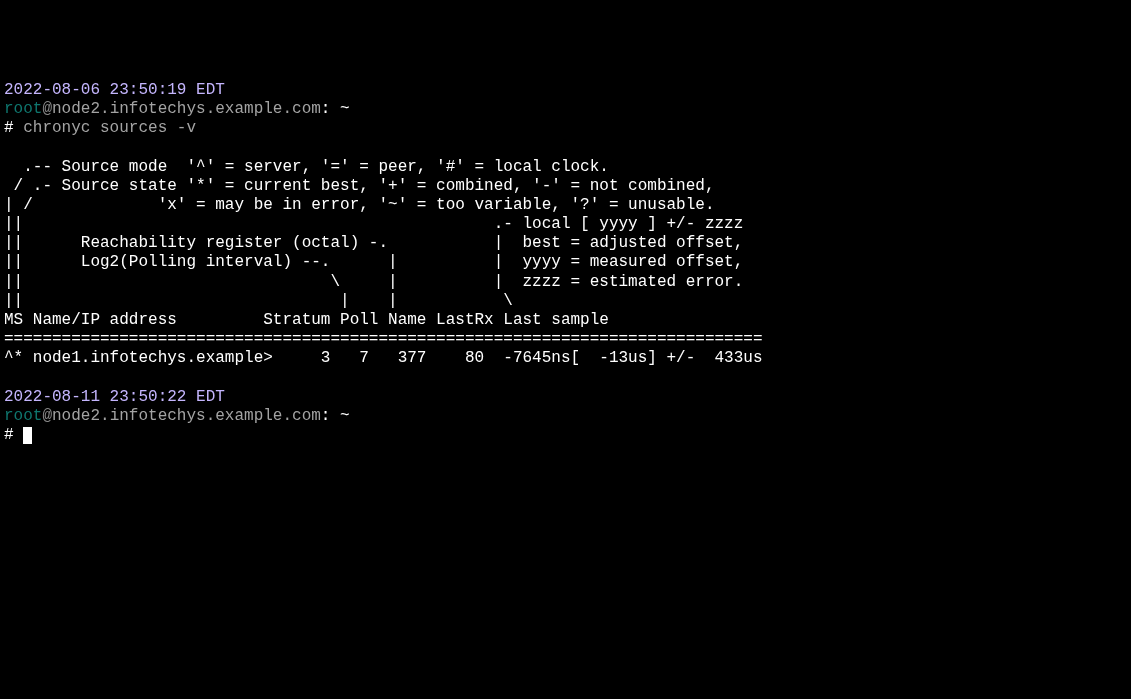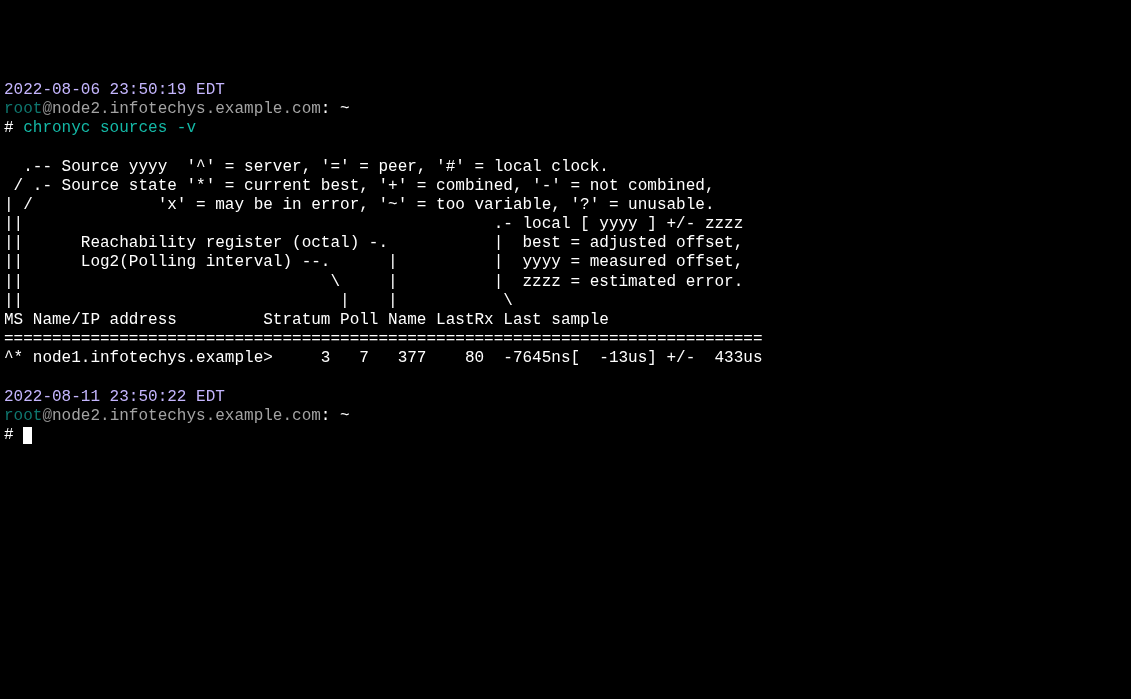--- a/index.html
+++ b/index.html
@@ -31,21 +31,21 @@
     .hostname {
       color: #a3a3a3;
     }
     .prompt-path {
       color: #ffffff;
     }
     .prompt-hash {
       color: #ffffff;
     }
     .command {
-      color: #14b8a6;
+      color: #a3a3a3;
     }
     .output {
       color: #ffffff;
     }
     .cursor {
       background-color: #ffffff;
       color: #000000;
       display: inline-block;
       width: 9px;
       height: 17px;
@@ -54,21 +54,21 @@
   </style>
 </head>
 <body>
 
 
 
 <div><span class="timestamp">2022-08-06 23:50:19 EDT</span>
 <span class="user-root">root</span><span class="at-symbol">@</span><span class="hostname">node2.infotechys.example.com</span><span class="prompt-path">: ~</span>
 <span class="prompt-hash"># </span><span class="command">chronyc sources -v</span>
 <span class="output"></span>
-<span class="output">  .-- Source yyyy  '^' = server, '=' = peer, '#' = local clock.</span>
+<span class="output">  .-- Source mode  '^' = server, '=' = peer, '#' = local clock.</span>
 <span class="output"> / .- Source state '*' = current best, '+' = combined, '-' = not combined,</span>
 <span class="output">| /             'x' = may be in error, '~' = too variable, '?' = unusable.</span>
 <span class="output">||                                                 .- local [ yyyy ] +/- zzzz</span>
 <span class="output">||      Reachability register (octal) -.           |  best = adjusted offset,</span>
 <span class="output">||      Log2(Polling interval) --.      |          |  yyyy = measured offset,</span>
 <span class="output">||                                \     |          |  zzzz = estimated error.</span>
 <span class="output">||                                 |    |           \</span>
 <span class="output">MS Name/IP address         Stratum Poll Name LastRx Last sample</span>
 <span class="output">===============================================================================</span>
 <span class="output">^* node1.infotechys.example&gt;     3   7   377    80  -7645ns[  -13us] +/-  433us</span>

